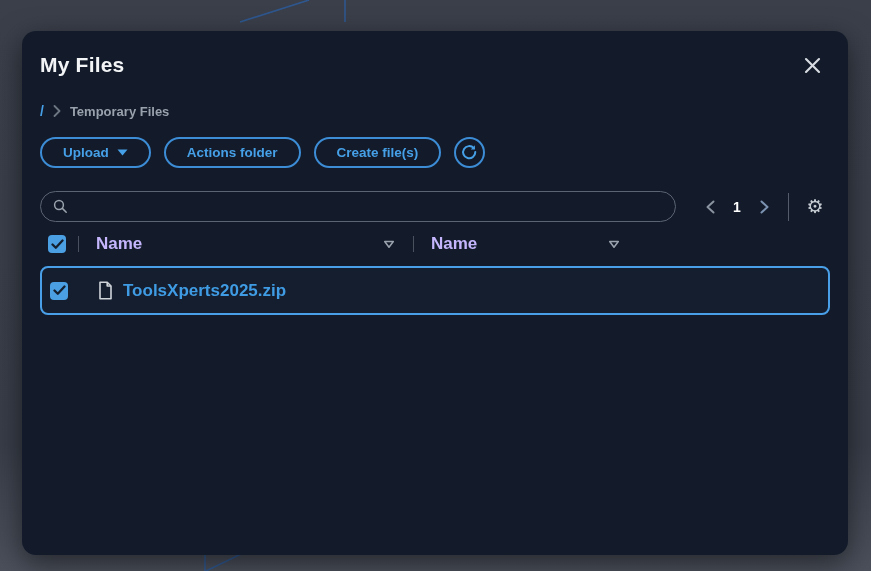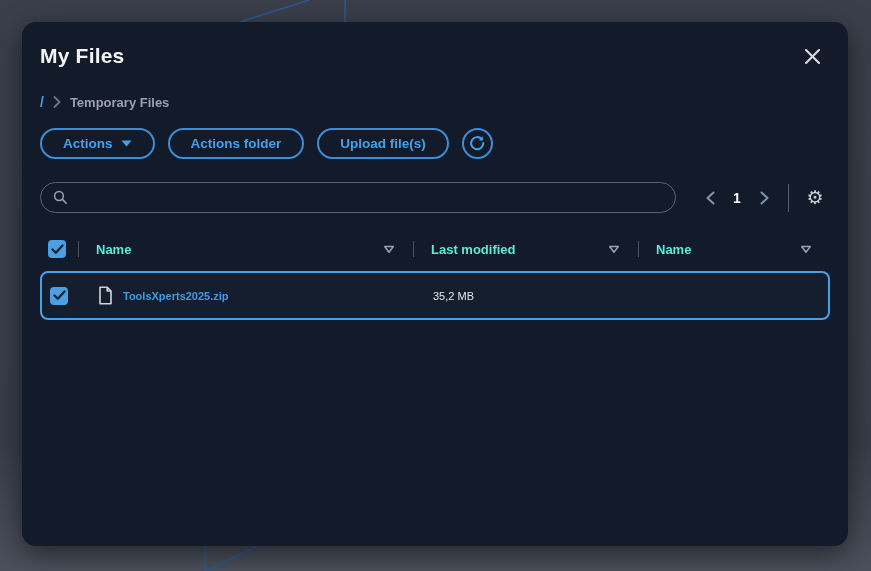--- a/index.html
+++ b/index.html
@@ -4,21 +4,21 @@
 <style>
   * { margin:0; padding:0; box-sizing:border-box; }
   html,body { width:871px; height:571px; overflow:hidden; }
   body {
     font-family:"Liberation Sans","DejaVu Sans",sans-serif;
     background:linear-gradient(180deg,#3a3f4a 0%,#383d48 78%,#4b505b 100%);
     position:relative;
   }
   .bg-deco { position:absolute; inset:0; z-index:0; }
   .modal {
-    position:absolute; left:22px; top:22px; width:826px; height:524px;
+    position:absolute; left:22px; top:31px; width:826px; height:524px;
     background:#131b2a; border-radius:14px; z-index:1;
     box-shadow:0 8px 28px rgba(0,0,0,.5);
     padding:0 18px; color:#e6e9ec;
   }
   
   .modal-header { display:flex; justify-content:space-between; align-items:center; margin-top:18px; height:32px; }
   .modal-title { font-size:21px; font-weight:bold; color:#f2f4f6; letter-spacing:.2px; }
   .close-btn { width:28px; height:28px; display:flex; align-items:center; justify-content:center; cursor:pointer; margin-right:4px; }
   
   .breadcrumb { display:flex; align-items:center; gap:9px; margin-top:22px; height:16px; }
@@ -44,35 +44,35 @@
   }
   .search-input { flex:1; background:transparent; border:none; outline:none; color:#e6e9ec; font-size:13px; font-family:inherit; }
   .pager { display:flex; align-items:center; margin-left:auto; gap:4px; }
   .pager-btn { width:26px; height:26px; display:flex; align-items:center; justify-content:center; cursor:pointer; }
   .page-num { color:#fff; font-weight:bold; font-size:14px; width:20px; text-align:center; }
   .pager-sep { width:1px; height:28px; background:#545c69; margin:0 9px 0 7px; }
   .gear-btn { width:26px; height:26px; display:flex; align-items:center; justify-content:center; cursor:pointer;
     color:#c7ccd3; font-size:19px; line-height:1; margin-right:2px; }
   
   .tbl-grid { display:grid; grid-template-columns:38px 335px 225px 1fr; align-items:center; }
-  .tbl-header { margin-top:22px; height:28px; color:#5eead4; font-weight:bold; font-size:13px; }
+  .tbl-header { margin-top:8px; height:28px; color:#c4b5fd; font-weight:bold; font-size:17px; }
   .hcell { position:relative; display:flex; align-items:center; height:28px; padding:0 18px; }
   .hcell .vdiv { position:absolute; left:0; top:6px; width:1px; height:16px; background:#49515f; }
   .hcell .flt { margin-left:auto; display:flex; align-items:center; }
   .chk-cell { display:flex; align-items:center; justify-content:flex-start; padding-left:8px; }
   .checkbox {
     width:18px; height:18px; background:#4ba0e4; border-radius:4px;
     display:flex; align-items:center; justify-content:center; cursor:pointer;
   }
   .file-row {
     margin-top:8px; height:49px; border:2px solid #4aa0e8; border-radius:8px;
     background:#151e2e; cursor:pointer;
   }
   .file-row .tbl-grid { height:45px; }
-  .rcell { display:flex; align-items:center; padding:0 18px; font-size:11px; color:#e2e5e9; }
+  .rcell { display:flex; align-items:center; padding:0 18px; font-size:17px; color:#e2e5e9; }
   .name-cell { gap:10px; font-weight:bold; color:#3f9ce4; }
 </style>
 </head>
 <body>
 
 <svg class="bg-deco" width="871" height="571">
   <line x1="240" y1="22" x2="309" y2="0" stroke="#2d5c9c" stroke-width="1.6" opacity="0.85"></line>
   <line x1="345" y1="0" x2="345" y2="22" stroke="#2d5c9c" stroke-width="1.6" opacity="0.85"></line>
   <line x1="205" y1="546" x2="205" y2="571" stroke="#2d5c9c" stroke-width="1.6" opacity="0.85"></line>
   <line x1="258" y1="546" x2="206" y2="571" stroke="#2d5c9c" stroke-width="1.6" opacity="0.85"></line>
@@ -93,30 +93,30 @@
   <div class="breadcrumb">
     <span class="crumb-root">/</span>
     <svg width="8" height="12" viewBox="0 0 8 12">
       <path d="M1.5 1 L6.5 6 L1.5 11" fill="none" stroke="#6d7683" stroke-width="1.8" stroke-linecap="round" stroke-linejoin="round"></path>
     </svg>
     <span class="crumb-current">Temporary Files</span>
   </div>
 
   <div class="toolbar">
     <button class="pill-btn">
-      <span>Actions</span>
+      <span>Upload</span>
       <svg width="11" height="7" viewBox="0 0 11 7">
         <path d="M0.5 0.5 H10.5 L5.5 6.5 Z" fill="#46a0e8"></path>
       </svg>
     </button>
     <button class="pill-btn">
       <span>Actions folder</span>
     </button>
     <button class="pill-btn">
-      <span>Upload file(s)</span>
+      <span>Create file(s)</span>
     </button>
     <button class="icon-btn-round">
       <svg width="17" height="17" viewBox="0 0 17 17">
         <path d="M12.8 4.2 A6.1 6.1 0 1 0 14.3 8.1" fill="none" stroke="#46a0e8" stroke-width="2" stroke-linecap="round"></path>
         <path d="M13.9 1.3 L13.9 5.4 L9.8 5.4 Z" fill="#46a0e8"></path>
       </svg>
     </button>
   </div>
 
   <div class="search-row">
@@ -158,29 +158,20 @@
       <span class="vdiv"></span>
       <span>Name</span>
       <span class="flt">
         <svg width="12" height="9" viewBox="0 0 12 9">
           <path d="M1.7 1.5 H10.3 L6 7.3 Z" fill="none" stroke="#9aa3ad" stroke-width="1.5" stroke-linejoin="round"></path>
         </svg>
       </span>
     </div>
     <div class="hcell">
       <span class="vdiv"></span>
-      <span>Last modified</span>
-      <span class="flt">
-        <svg width="12" height="9" viewBox="0 0 12 9">
-          <path d="M1.7 1.5 H10.3 L6 7.3 Z" fill="none" stroke="#9aa3ad" stroke-width="1.5" stroke-linejoin="round"></path>
-        </svg>
-      </span>
-    </div>
-    <div class="hcell">
-      <span class="vdiv"></span>
       <span>Name</span>
       <span class="flt">
         <svg width="12" height="9" viewBox="0 0 12 9">
           <path d="M1.7 1.5 H10.3 L6 7.3 Z" fill="none" stroke="#9aa3ad" stroke-width="1.5" stroke-linejoin="round"></path>
         </svg>
       </span>
     </div>
   </div>
 
   <div class="file-row">
@@ -192,17 +183,16 @@
           </svg>
         </div>
       </div>
       <div class="rcell name-cell">
         <svg width="15" height="19" viewBox="0 0 15 19">
           <path d="M2 1.2 H9.2 L13 5 V17.8 H2 Z" fill="none" stroke="#cfd4da" stroke-width="1.6" stroke-linejoin="round"></path>
           <path d="M9.2 1.2 V5 H13" fill="none" stroke="#cfd4da" stroke-width="1.6" stroke-linejoin="round"></path>
         </svg>
         <span>ToolsXperts2025.zip</span>
       </div>
-      <div class="rcell">35,2 MB</div>
     </div>
   </div>
 
 </div>
 
 </body></html>

